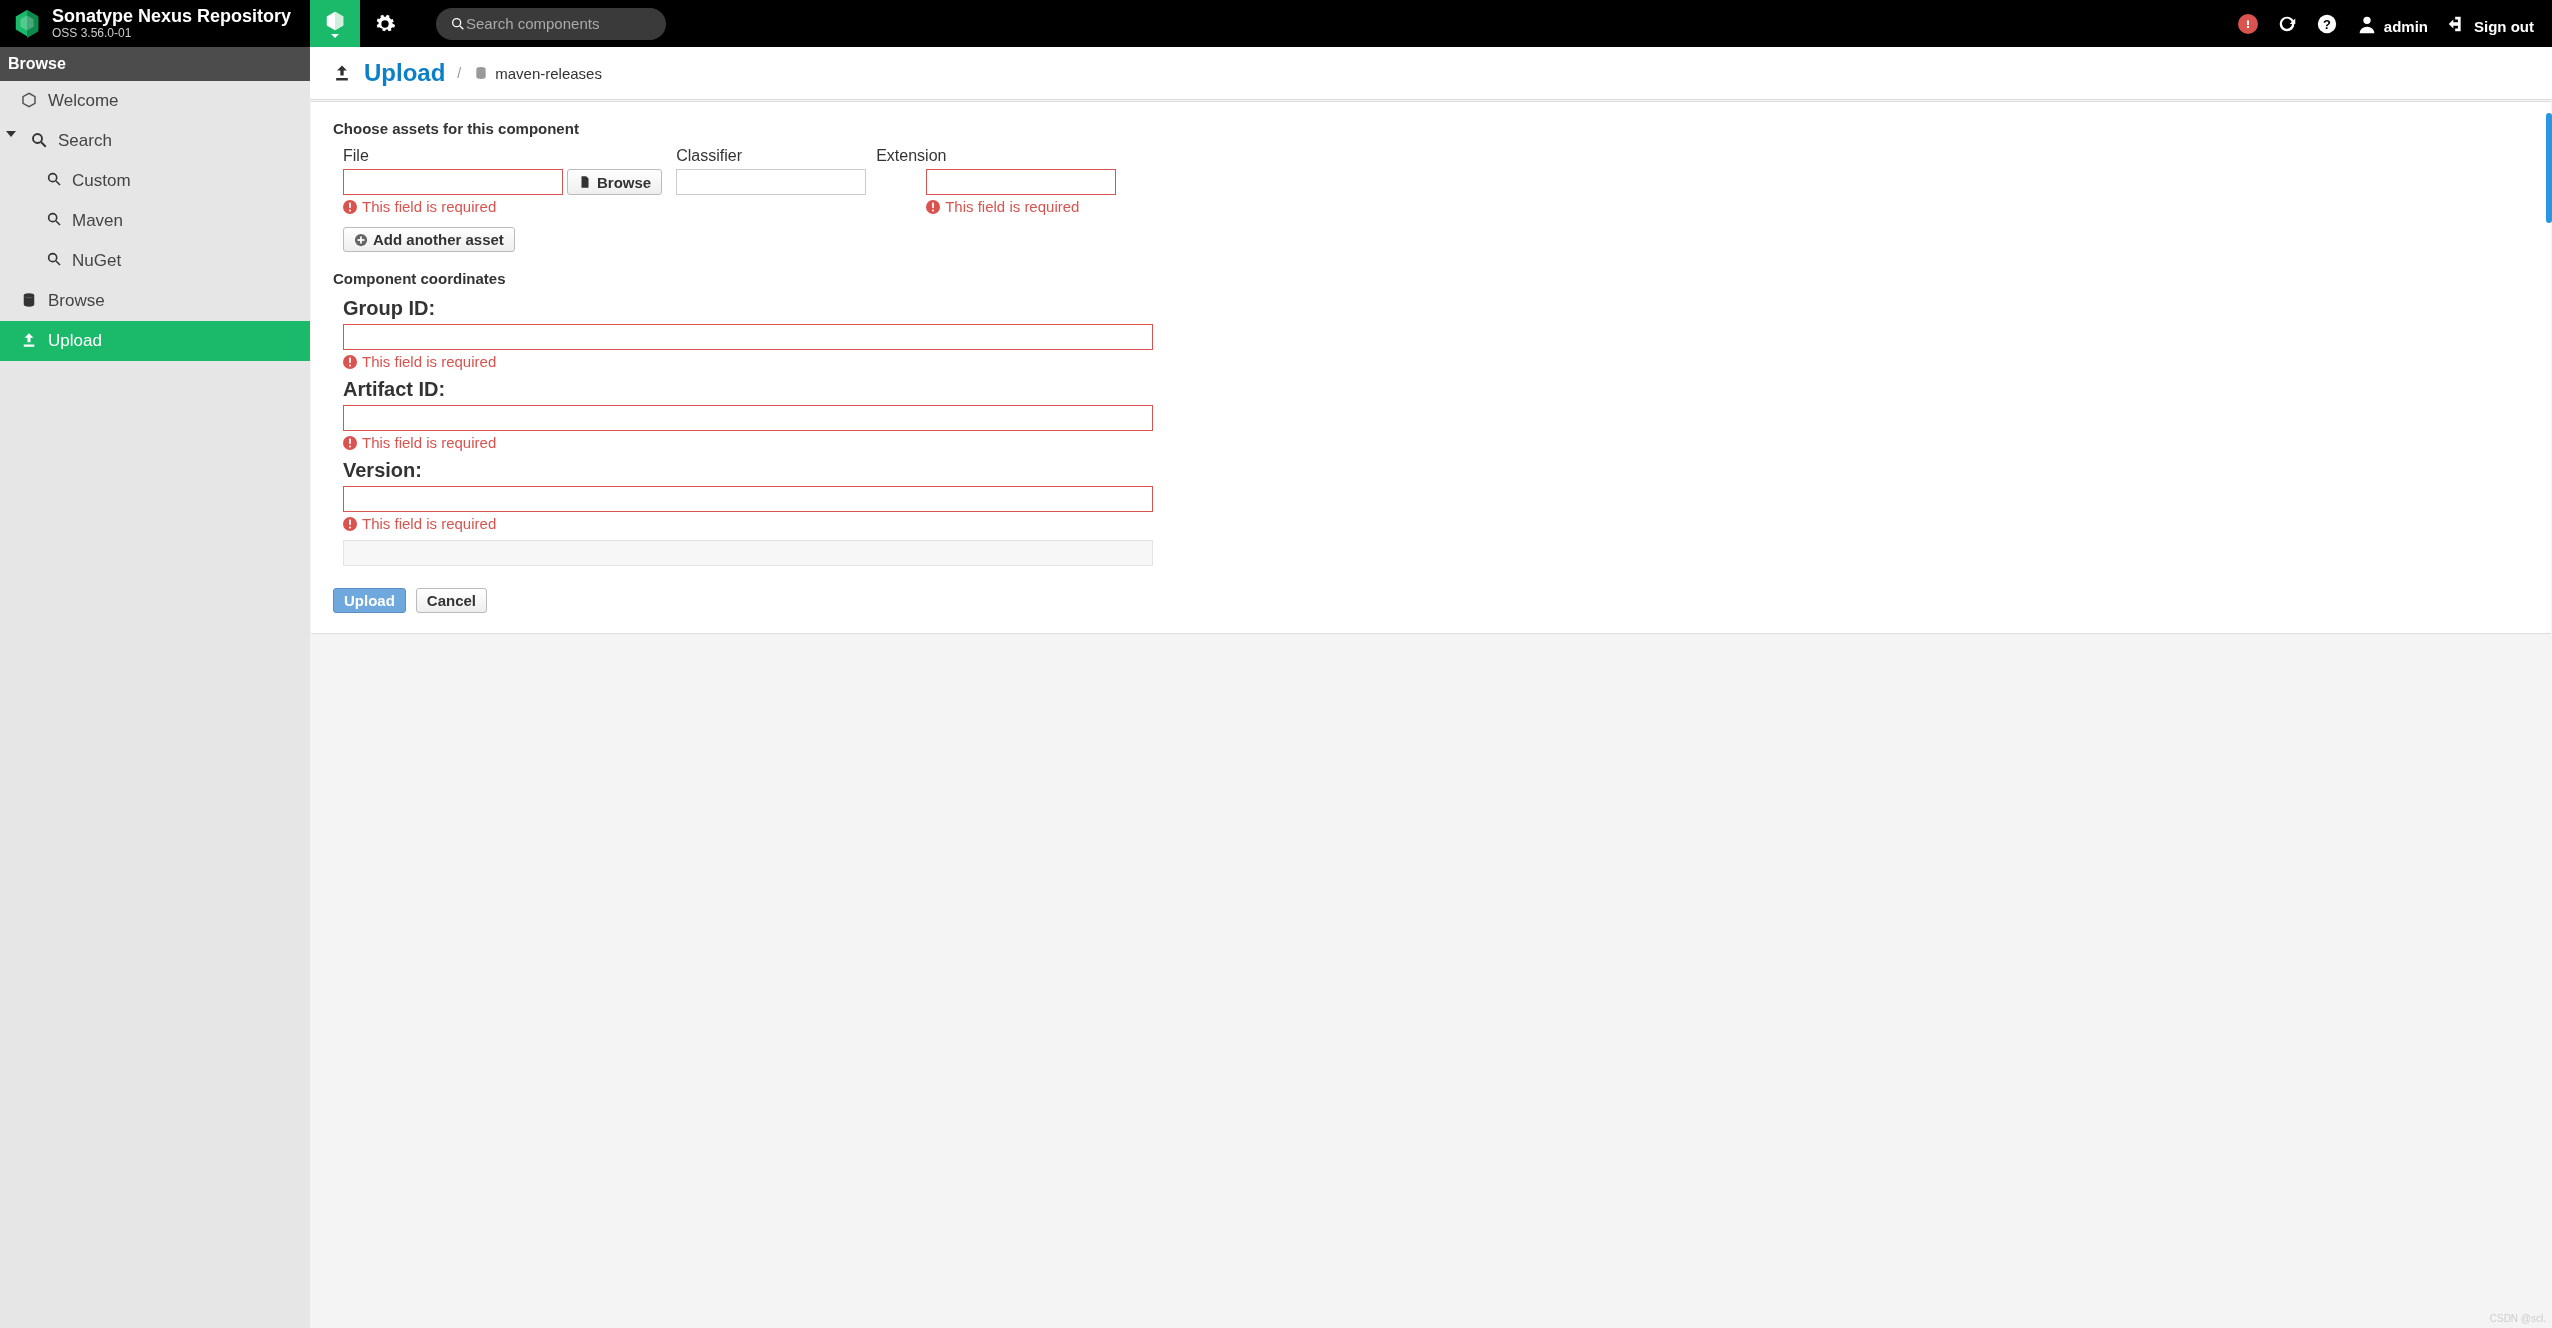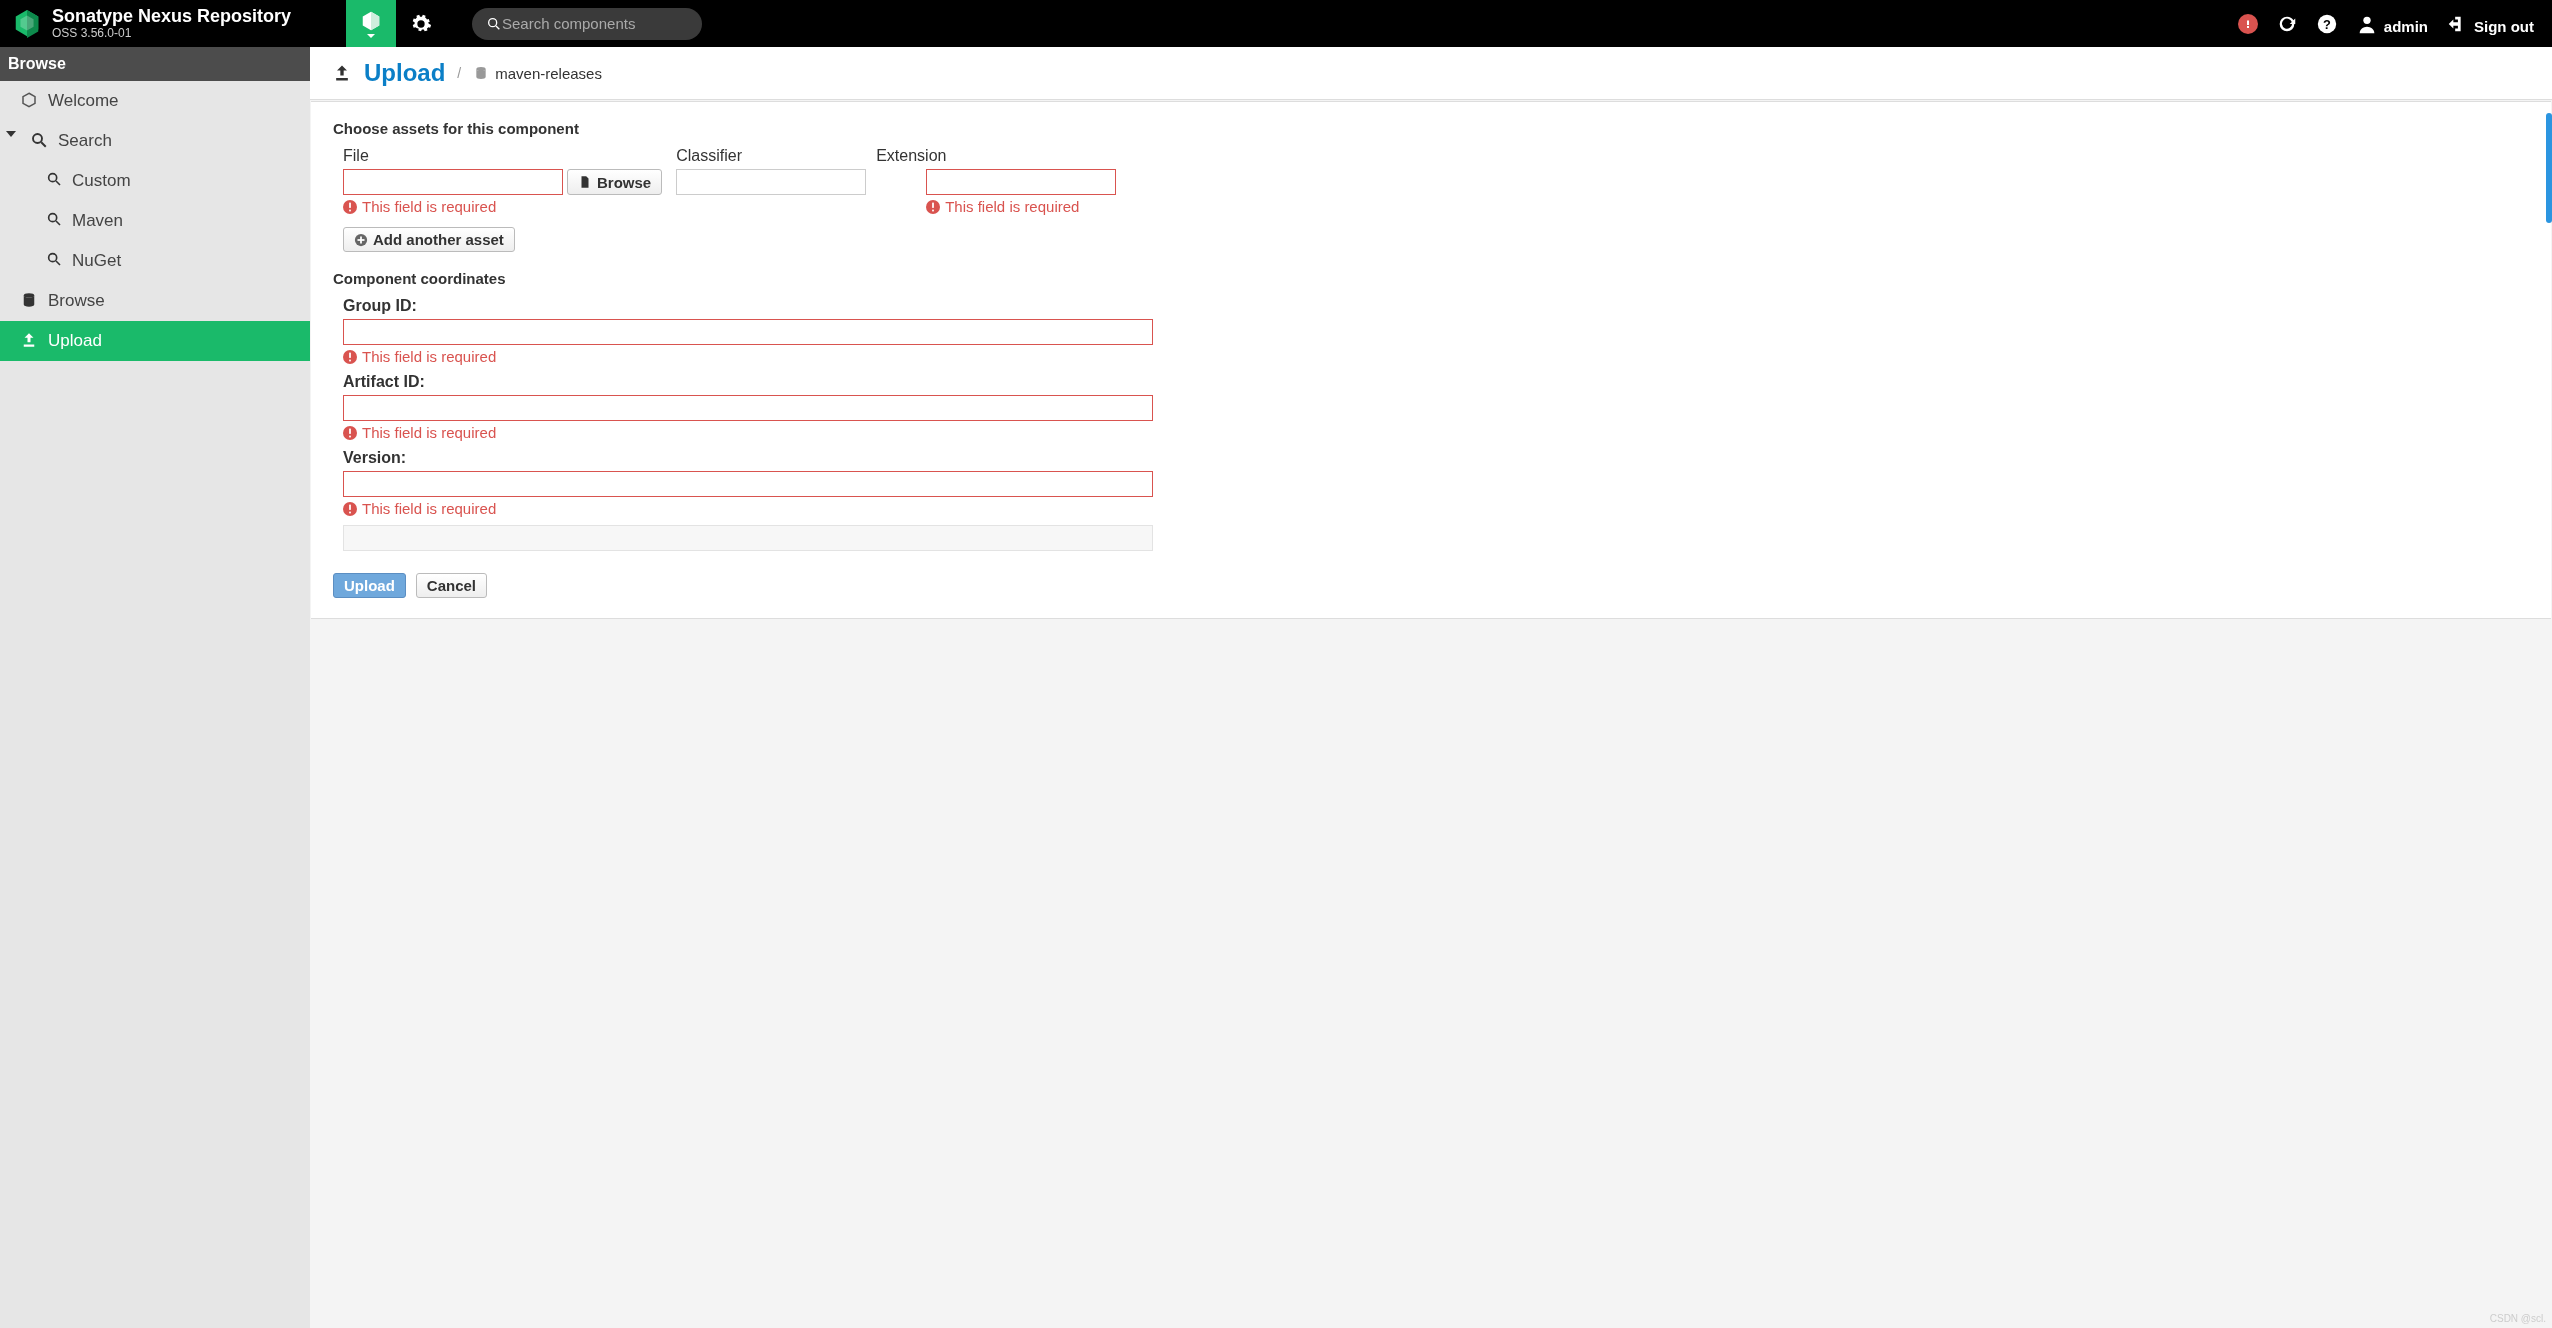--- a/index.html
+++ b/index.html
@@ -1,19 +1,19 @@
 <!DOCTYPE html>
 <html><head>
 <meta charset="utf-8">
 <style>
 *{box-sizing:border-box;margin:0;padding:0;font-family:-apple-system,BlinkMacSystemFont,"Segoe UI",Helvetica,Arial,sans-serif}
 body{background:#f4f4f4;color:#333;font-size:14px;overflow:hidden}
 .root{display:flex;flex-direction:column;height:100vh;width:100vw}
 .topbar{background:#000;height:47px;display:flex;align-items:center;color:#fff}
-.brand{display:flex;align-items:center;padding:0 12px;width:346px}
+.brand{display:flex;align-items:center;padding:0 12px;width:310px}
 .brand-logo{width:30px;height:30px;margin-right:10px;display:flex;align-items:center;justify-content:center}
 .brand-text{display:flex;flex-direction:column;line-height:1.1}
 .brand-title{font-weight:600;font-size:18px;color:#fff}
 .brand-sub{font-size:12px;color:#ccc}
 .mode-btn{width:50px;height:47px;display:flex;flex-direction:column;align-items:center;justify-content:center;cursor:pointer}
 .mode-btn.active{background:#1aba6a}
 .mode-caret{margin-top:2px;border-left:4px solid transparent;border-right:4px solid transparent;border-top:4px solid #fff}
 .search-wrap{margin-left:26px}
 .search-pill{background:#3a3a3a;border-radius:18px;display:flex;align-items:center;padding:0 14px;height:32px;width:230px}
 .search-pill input{background:transparent;border:none;outline:none;color:#0ea5e9;font-size:15px;margin-left:0;width:100%}
@@ -48,21 +48,21 @@
 .asset-ext-field{width:190px}
 input.txt{border:1px solid #ccc;height:26px;padding:2px 6px;font-size:14px;background:#fff}
 input.err{border-color:#d9534f}
 .file-row{display:flex;gap:4px}
 .btn{background:linear-gradient(#fff,#eee);border:1px solid #bbb;border-radius:3px;padding:3px 10px;font-size:15px;font-weight:600;cursor:pointer;display:inline-flex;align-items:center;gap:5px;color:#333}
 .btn.primary{background:#6fa8dc;border-color:#5b8ec2;color:#fff}
 .err-msg{color:#d9534f;font-size:15px;margin-top:3px;display:flex;align-items:center;gap:5px}
 .add-row{margin:12px 0 2px 10px}
 .coord{padding-left:10px;max-width:820px}
 .field{margin:8px 0 0 0}
-.field label{font-weight:700;font-size:16px;display:block;margin-bottom:4px}
+.field label{font-weight:700;font-size:20px;display:block;margin-bottom:4px}
 .field.disabled label{color:#aaa}
 .field input.txt{width:100%}
 .field.disabled input.txt{background:#f7f7f7;border-color:#e3e3e3}
 .chk-row{display:flex;align-items:center;gap:8px;margin-top:12px;font-size:16px}
 .actions{margin:22px 0 0 0;display:flex;gap:10px}
 .watermark{position:fixed;bottom:4px;right:6px;color:#ccc;font-size:10px}
 svg{display:block}
 .scroll-ind{position:absolute;right:0;top:113px;width:6px;height:110px;background:#2b95e0;border-radius:3px}
 </style>
 </head>

